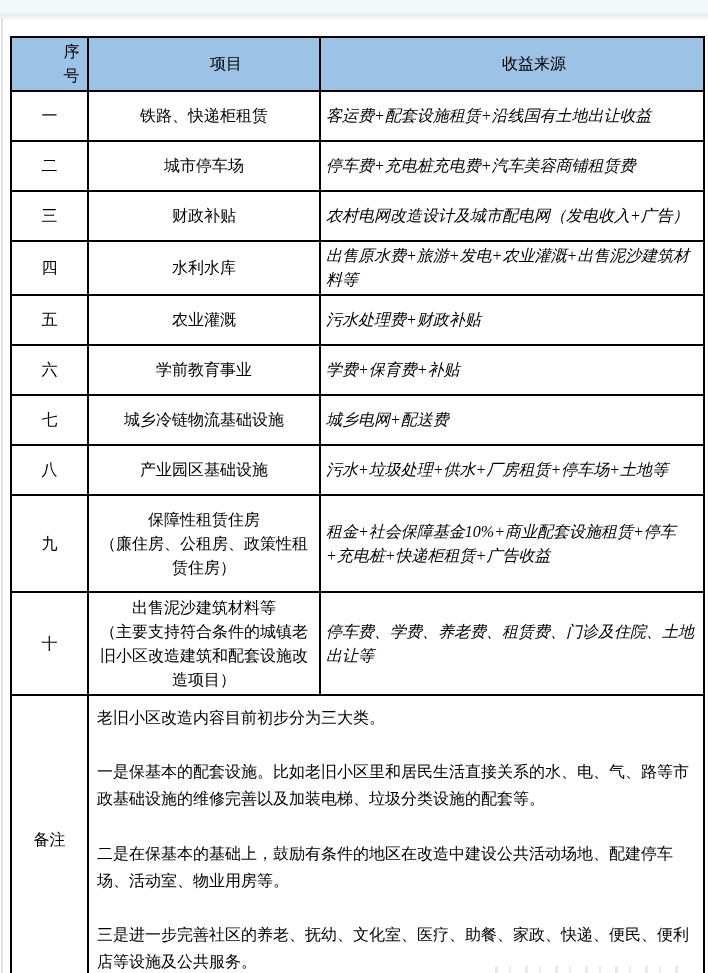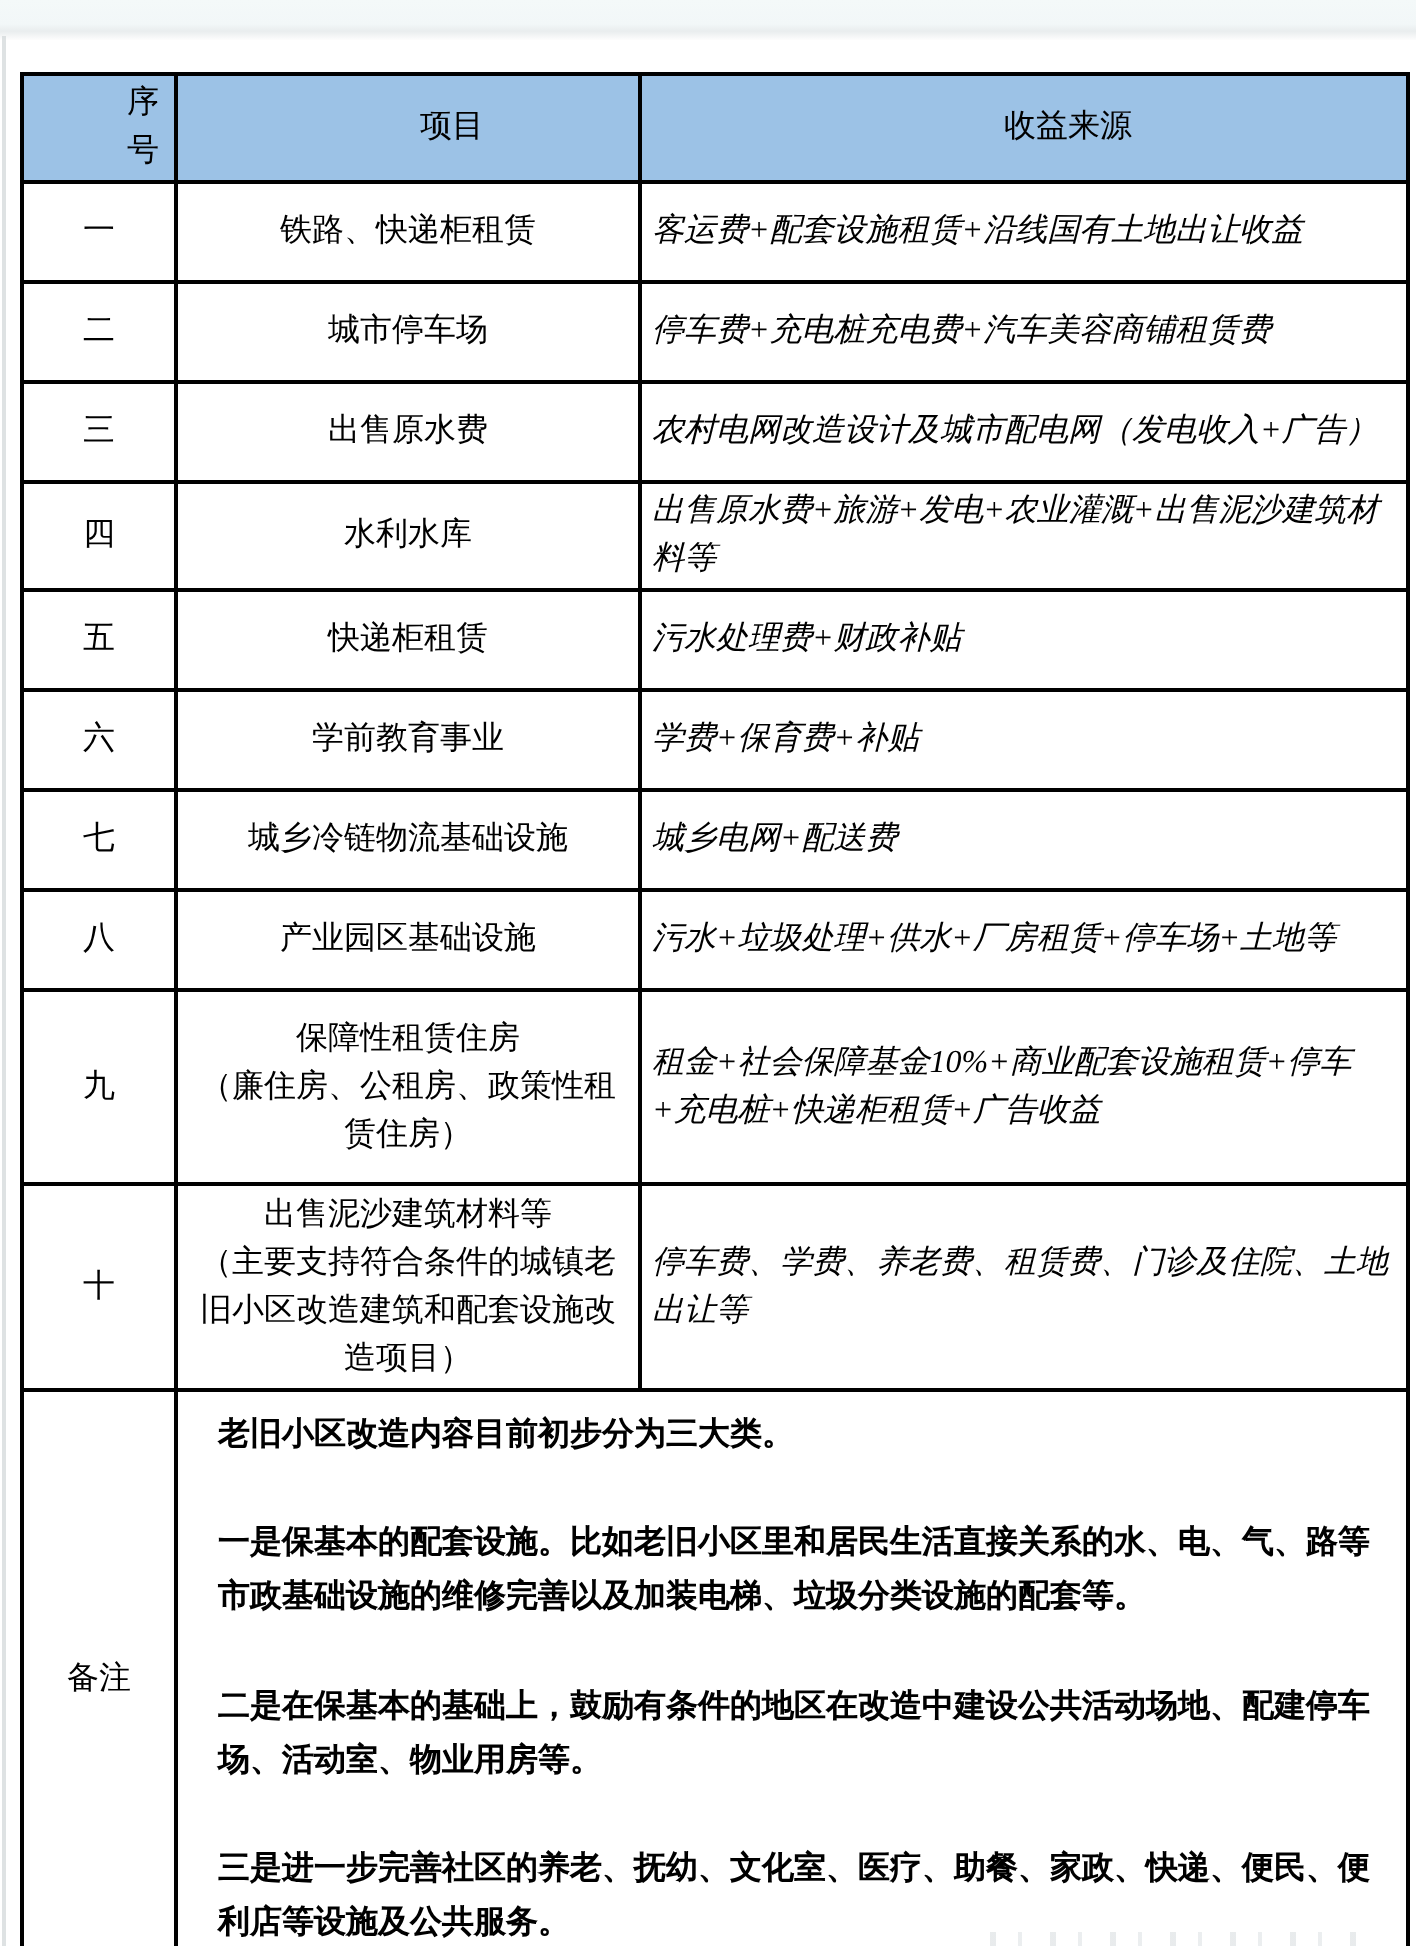--- a/index.html
+++ b/index.html
@@ -42,21 +42,21 @@
   }
   tr.row-std{height:50px;}
   tr.row-tall-9{height:97px;}
   tr.row-tall-10{height:103px;}
   tr.row-remark{height:239px;}
   td.cell-no{text-align:center;}
   td.cell-project{text-align:center;padding:2px 6px;}
   td.cell-source{text-align:left;padding:2px 5px;font-style:italic;}
   td.cell-remark-label{text-align:center;}
   td.cell-remark-content{vertical-align:middle;padding:8px 8px;}
-  .remark-p{margin:0 0 27px 12px;line-height:1.7;font-weight:bold;}
+  .remark-p{margin:0 0 27px 0;line-height:1.7;}
   .remark-p:last-child{margin-bottom:0;}
   .watermark-fragment{
     position:absolute;left:495px;bottom:0;width:185px;height:7px;
     background:repeating-linear-gradient(to right,
       #dfe3e5 0 3px, transparent 3px 14px,
       #e3e7e9 14px 16px, transparent 16px 30px);
     opacity:.7;
   }
 </style>
 </head>
@@ -84,31 +84,31 @@
       <td class="cell-project">铁路、快递柜租赁</td>
       <td class="cell-source">客运费+配套设施租赁+沿线国有土地出让收益</td>
     </tr>
     <tr class="row-std">
       <td class="cell-no">二</td>
       <td class="cell-project">城市停车场</td>
       <td class="cell-source">停车费+充电桩充电费+汽车美容商铺租赁费</td>
     </tr>
     <tr class="row-std">
       <td class="cell-no">三</td>
-      <td class="cell-project">出售原水费</td>
+      <td class="cell-project">财政补贴</td>
       <td class="cell-source">农村电网改造设计及城市配电网（发电收入+广告）</td>
     </tr>
     <tr class="row-std">
       <td class="cell-no">四</td>
       <td class="cell-project">水利水库</td>
       <td class="cell-source">出售原水费+旅游+发电+农业灌溉+出售泥沙建筑材料等</td>
     </tr>
     <tr class="row-std">
       <td class="cell-no">五</td>
-      <td class="cell-project">快递柜租赁</td>
+      <td class="cell-project">农业灌溉</td>
       <td class="cell-source">污水处理费+财政补贴</td>
     </tr>
     <tr class="row-std">
       <td class="cell-no">六</td>
       <td class="cell-project">学前教育事业</td>
       <td class="cell-source">学费+保育费+补贴</td>
     </tr>
     <tr class="row-std">
       <td class="cell-no">七</td>
       <td class="cell-project">城乡冷链物流基础设施</td>

